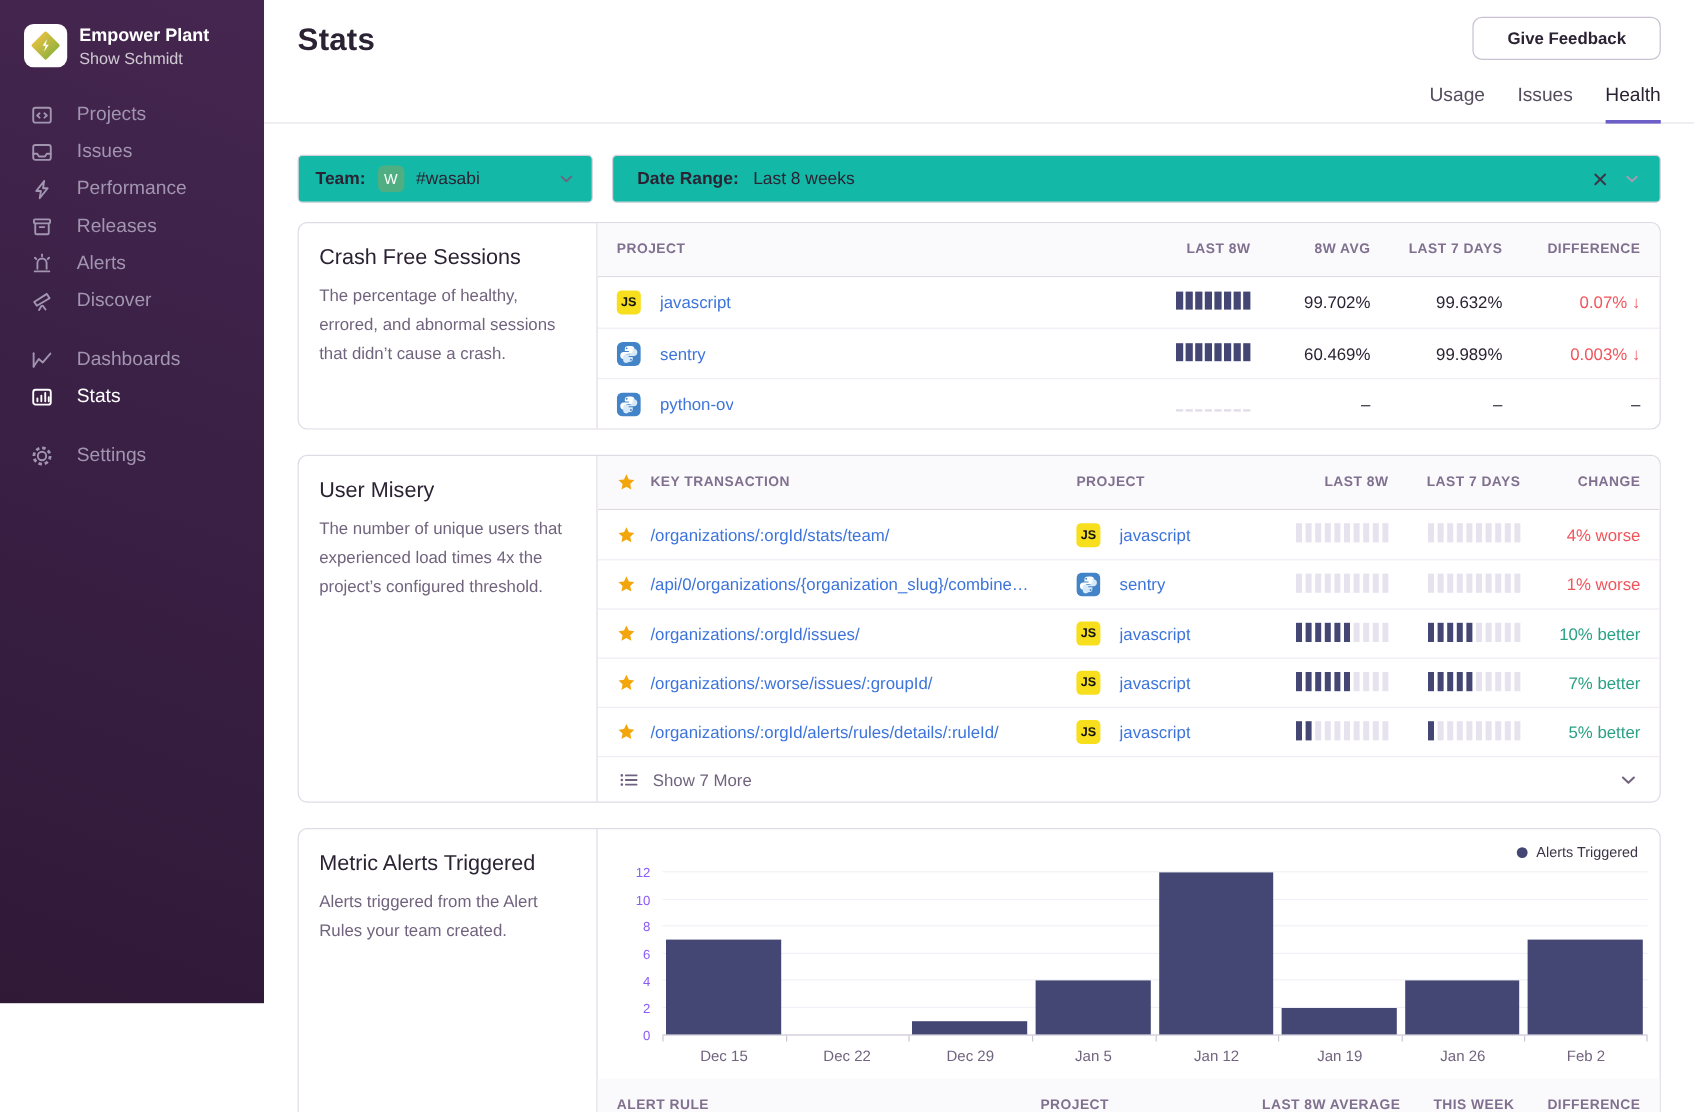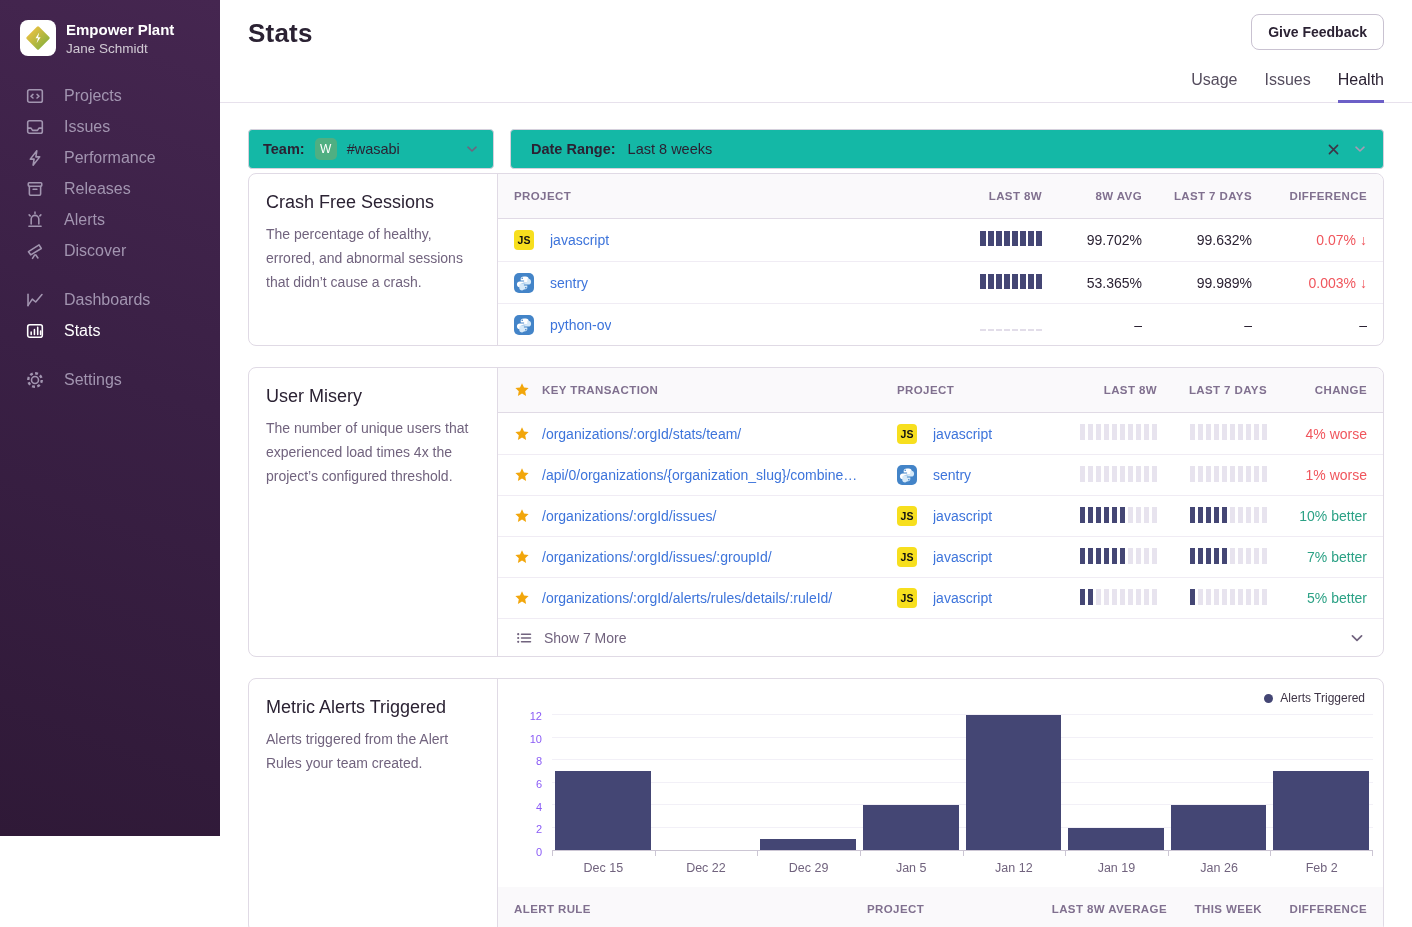--- a/index.html
+++ b/index.html
@@ -18,40 +18,40 @@
     color:#A295B0; font-size:16px; cursor:pointer; }
   .nav-item .nav-icon { width:18px; height:18px; display:flex; flex:none; }
   .nav-item.active { color:#fff; }
   .nav-gap { height:18px; }
 
   
   .main { margin-left:220px; position:relative; }
   .page-head { padding:18px 28px 0 28px; position:relative; }
   .page-title { font-size:26px; font-weight:700; letter-spacing:.2px; }
   .feedback-btn { position:absolute; right:28px; top:14px; background:#fff; border:1px solid #C9C2D1;
-    border-radius:8px; padding:9px 16px; font-size:14px; font-weight:700; color:#2B2233; cursor:pointer;
+    border-radius:8px; padding:9px 28px; font-size:14px; font-weight:700; color:#2B2233; cursor:pointer;
     font-family:inherit; }
   .tabs { display:flex; gap:27px; padding:0 28px; margin-top:22px; border-bottom:1px solid #E7E1EC;justify-content:flex-end; }
   .tab { font-size:16px; color:#554D5E; padding-bottom:11px; cursor:pointer; border-bottom:3px solid transparent; margin-bottom:-1px; }
   .tab.active { color:#2B2233; border-bottom-color:#6C5FC7; }
 
   .content { padding:0 28px; }
   .filters { display:flex; gap:16px; margin-top:26px; }
   .select { height:40px; border:1px solid #D5D0DC; border-radius:4px; background:#14b8a6;
     display:flex; align-items:center; padding:0 14px; font-size:14.5px; cursor:pointer; }
   .select .lbl { font-weight:700; }
   .team-select { width:246px; gap:10px; }
   .team-avatar { width:22px; height:22px; border-radius:5px; background:#4FAF82; color:#fff;
     font-size:12px; display:flex; align-items:center; justify-content:center; flex:none; }
   .date-select { flex:1; gap:12px; padding:0 16px 0 20px; }
   .push { margin-left:auto; }
   .icon-btn { display:flex; align-items:center; cursor:pointer; }
 
   
-  .panel { display:flex; border:1px solid #E0DAE5; border-radius:8px; background:#fff; margin-top:4px; }
+  .panel { display:flex; border:1px solid #E0DAE5; border-radius:8px; background:#fff; margin-top:16px; }
   .panel + .panel { margin-top:21px; }
   .panel-desc { width:249px; flex:none; border-right:1px solid #E0DAE5; padding:18px 20px 16px 17px; }
   .panel-title { font-size:18px; font-weight:400; color:#2B2233; }
   .panel-text { font-size:14px; color:#71637E; line-height:24px; margin-top:9px; }
   .panel-body { flex:1; min-width:0; display:flex; flex-direction:column; }
 
   .t-head { display:grid; align-items:center; background:#FAF9FB; border-bottom:1px solid #E0DAE5;
     height:45px; padding:0 16px; color:#80708F; font-size:11.5px; font-weight:700; letter-spacing:.4px;
     border-radius:0 8px 0 0; }
   .t-row { display:grid; align-items:center; height:42px; padding:0 16px; font-size:14px; }
@@ -118,21 +118,21 @@
           <stop offset="0" stop-color="#F6C343"></stop>
               <stop offset="1" stop-color="#7FAF3C"></stop>
         </linearGradient>
           </defs>
         <path d="M13 2.8 L23.2 13 L13 23.2 L2.8 13 Z" fill="url(#lg)" stroke="url(#lg)" stroke-width="3" stroke-linejoin="round"></path>
         <path d="M14.2 7.5 L10.5 13.2 H13 L11.6 18.3 L15.6 12.2 H13.1 Z" fill="#fff"></path>
       </svg>
     </div>
     <div>
       <div class="org-name">Empower Plant</div>
-      <div class="user-name">Jane Schmidt</div>
+      <div class="user-name">Show Schmidt</div>
     </div>
   </div>
 
   <nav class="nav">
     <div class="nav-item">
       <span class="nav-icon">
         <svg width="18" height="18" viewBox="0 0 16 16" fill="none" stroke="currentColor" stroke-width="1.4" stroke-linecap="round" stroke-linejoin="round">
           <rect x="1.5" y="2.5" width="13" height="11" rx="1.6"></rect>
             <path d="M6.2 6.6 L4.4 8.2 L6.2 9.8 M9.8 6.6 L11.6 8.2 L9.8 9.8"></path>
         </svg>
@@ -310,21 +310,21 @@
           <div class="cell ta-r"><span class="spark">
                 <span class="spark-bar dark"></span>
                 <span class="spark-bar dark"></span>
                 <span class="spark-bar dark"></span>
                 <span class="spark-bar dark"></span>
                 <span class="spark-bar dark"></span>
                 <span class="spark-bar dark"></span>
                 <span class="spark-bar dark"></span>
                 <span class="spark-bar dark"></span>
               </span></div>
-          <div class="cell ta-r val">53.365%</div>
+          <div class="cell ta-r val">60.469%</div>
           <div class="cell ta-r val">99.989%</div>
           <div class="cell ta-r diff neg"><span>0.003%</span><span class="arrow">↓</span></div>
         </div>
 
         <div class="t-row crash-grid">
           <div class="cell project-cell">
             <span class="plat-py">
               <svg width="20" height="20" viewBox="0 0 20 20">
                   <rect width="20" height="20" rx="5" fill="#4384C8"></rect>
                 <path d="M10 3.4c-2.5 0-3.3 1.1-3.3 2.5v1.7h3.4v.8H5.7c-1.6 0-2.8 1-2.8 2.9 0 2 1.2 3 2.8 3h1v-1.9c0-1.5 1.3-2.7 2.8-2.7h3c1.2 0 2.2-1 2.2-2.2V5.9c0-1.4-1.1-2.5-2.9-2.5z" fill="#fff"></path>
@@ -492,21 +492,21 @@
               </span></div>
           <div class="cell ta-r better">10% better</div>
         </div>
 
         <div class="t-row misery-grid">
           <span>
               <svg width="16" height="16" viewBox="0 0 16 16">
                 <path d="M8 1.3l2 4.2 4.6.6-3.4 3.2.9 4.6L8 11.6l-4.1 2.3.9-4.6L1.4 6.1 6 5.5z" fill="#F2A60B"></path>
               </svg>
             </span>
-          <a class="link cell">/organizations/:orgId/issues/:groupId/</a>
+          <a class="link cell">/organizations/:worse/issues/:groupId/</a>
           <div class="cell project-cell">
               <span class="plat-js">JS</span>
               <a class="link">javascript</a>
             </div>
           <div class="cell ta-r"><span class="spark m">
                 <span class="spark-bar dark"></span>
                 <span class="spark-bar dark"></span>
                 <span class="spark-bar dark"></span>
                 <span class="spark-bar dark"></span>
                 <span class="spark-bar dark"></span>

